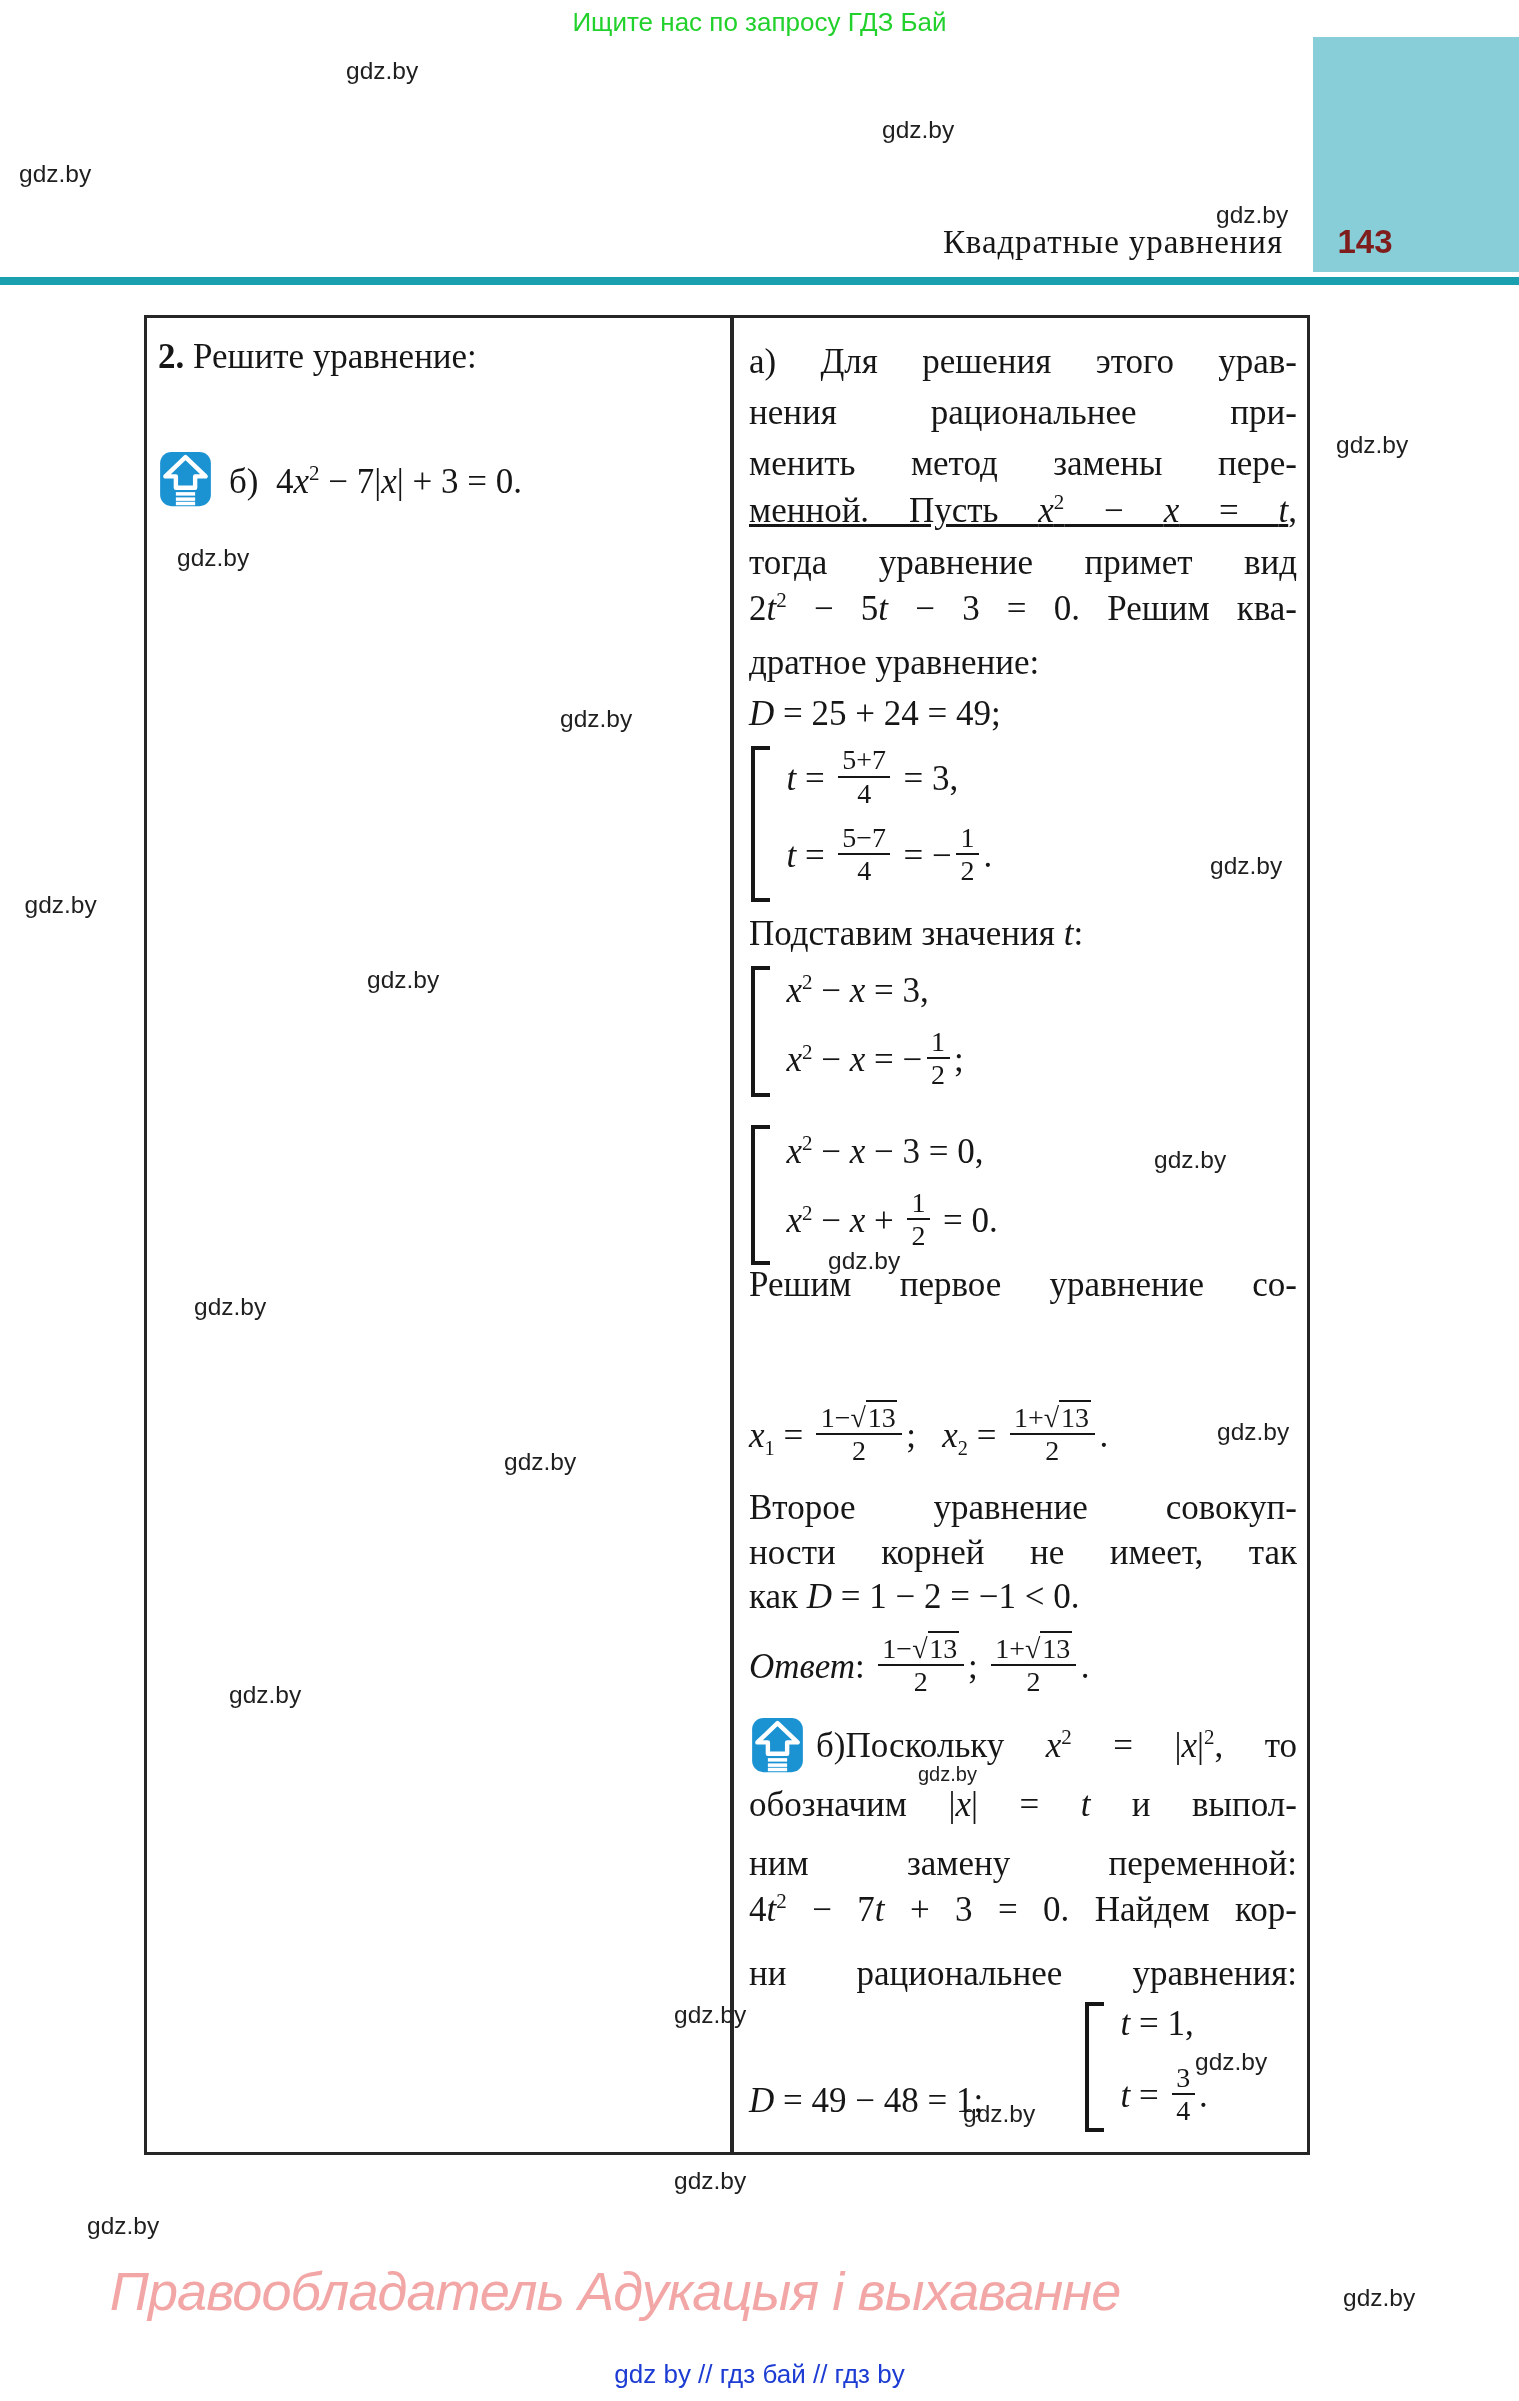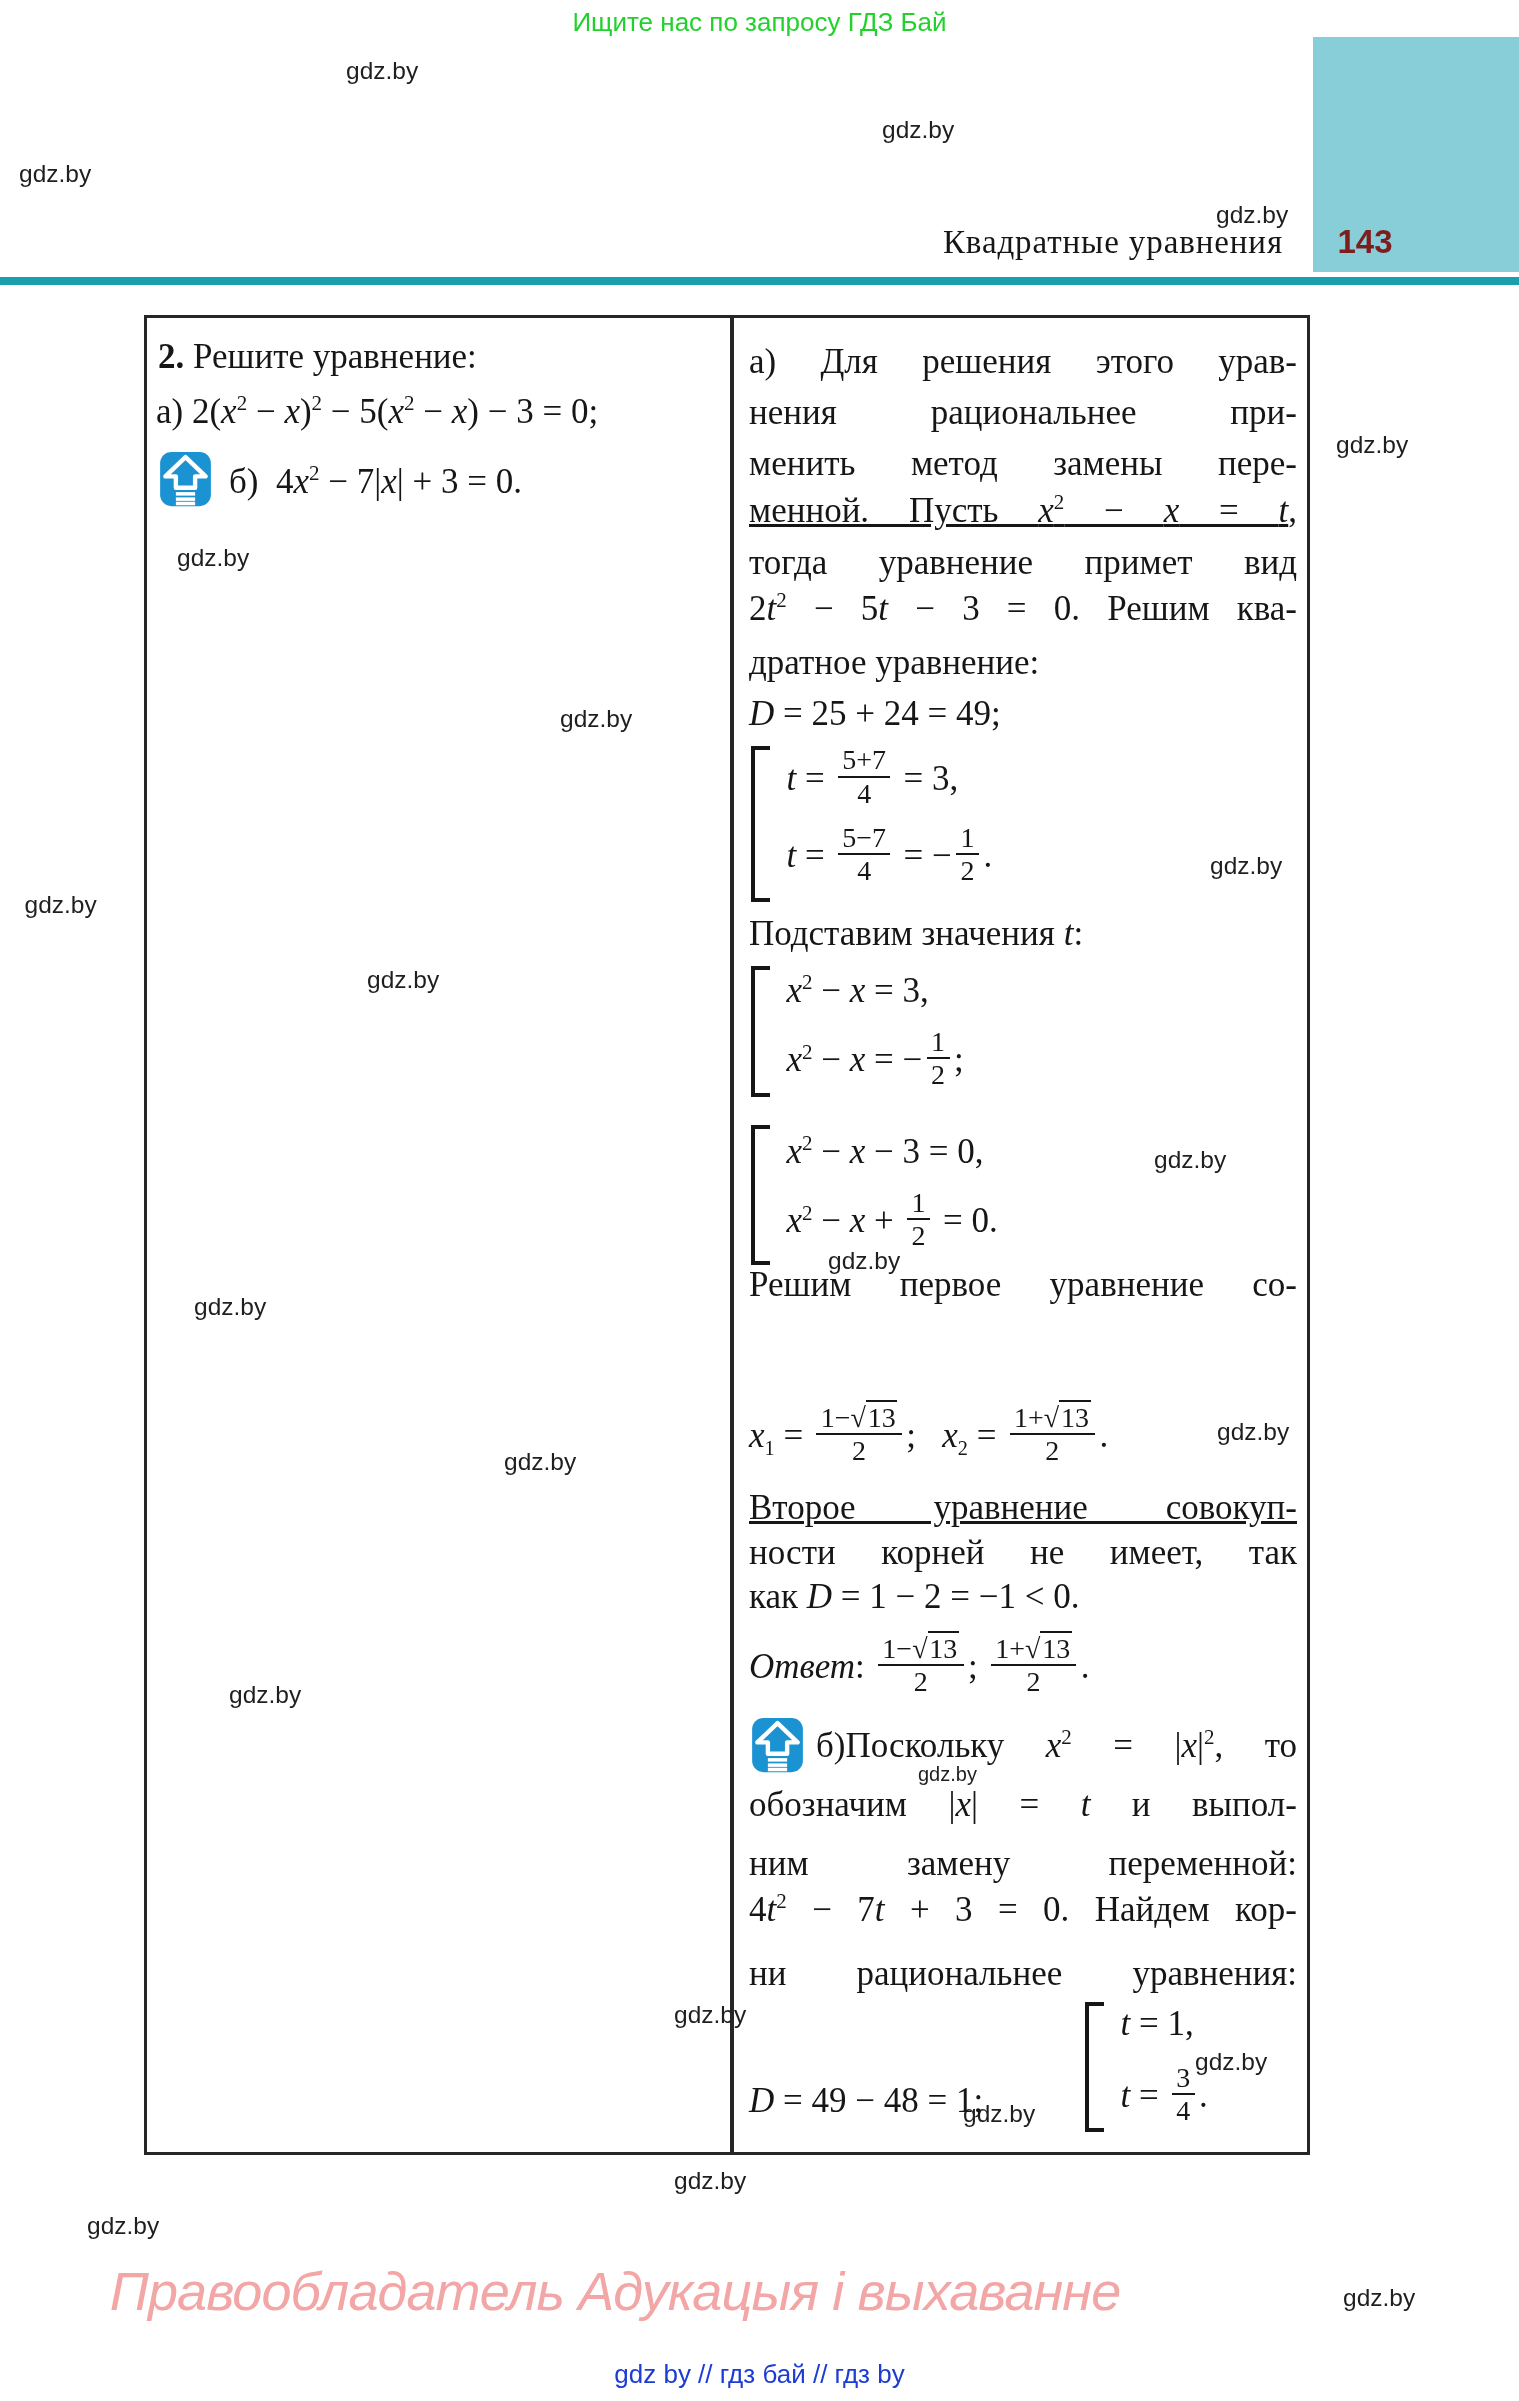--- a/index.html
+++ b/index.html
@@ -82,21 +82,20 @@
   <div class="abs hdr-title">Квадратные уравнения</div>
   <div class="abs badge">
     <span class="badge-num">143</span>
   </div>
   <div class="abs rule"></div>
 
   <div class="abs mainbox"></div>
   <div class="abs coldiv"></div>
 
   <div class="ln" style="left:158px;top:337px;"><b>2.</b> Решите уравнение:</div>
-  <div class="ln" style="left:156px;top:392px;">а) 2(<i>x</i><sup>2</sup> − <i>x</i>)<sup>2</sup> − 5(<i>x</i><sup>2</sup> − <i>x</i>) − 3 = 0;</div>
 
   <div class="dicon" style="left:159px;top:451px;">
     <svg viewBox="0 0 60 64" width="53" height="56">
       <rect x="1" y="1" width="58" height="62" rx="13" fill="#1b93d3"></rect>
       <path d="M30 7 L53 29 H41 V42 H19 V29 H7 Z" fill="none" stroke="#ffffff" stroke-width="5" stroke-linejoin="round"></path>
       <line x1="19" y1="49" x2="41" y2="49" stroke="#ffffff" stroke-width="4"></line>
       <line x1="19" y1="55" x2="41" y2="55" stroke="#ffffff" stroke-width="4"></line>
       <line x1="19" y1="60" x2="41" y2="60" stroke="#ffffff" stroke-width="4"></line>
     </svg>
   </div>
@@ -126,21 +125,21 @@
 
   <div class="cbr" style="left:751px;top:1125px;height:140px;width:455px;">
     <div class="crow" style="top:7px;"><i>x</i><sup>2</sup> − <i>x</i> − 3 = 0,</div>
     <div class="crow" style="top:67px;"><i>x</i><sup>2</sup> − <i>x</i> + <span class="fr"><span class="nu">1</span><span class="de">2</span></span> = 0.</div>
   </div>
 
   <div class="ln jl" style="left:749px;top:1265px;">Решим первое уравнение со-</div>
 
   <div class="ln" style="left:749px;top:1407px;"><i>x</i><sub>1</sub> = <span class="fr"><span class="nu">1−√<span class="rd">13</span></span><span class="de">2</span></span>;&nbsp;&nbsp; <i>x</i><sub>2</sub> = <span class="fr"><span class="nu">1+√<span class="rd">13</span></span><span class="de">2</span></span>.</div>
 
-  <div class="ln jl" style="left:749px;top:1488px;text-decoration:underline;">Второе уравнение совокуп-</div>
+  <div class="ln jl" style="left:749px;top:1488px;">Второе уравнение совокуп-</div>
   <div class="ln jl" style="left:749px;top:1533px;">ности корней не имеет, так</div>
   <div class="ln" style="left:749px;top:1577px;">как <i>D</i> = 1 − 2 = −1 &lt; 0.</div>
 
   <div class="ln" style="left:749px;top:1638px;"><i>Ответ</i>: <span class="fr"><span class="nu">1−√<span class="rd">13</span></span><span class="de">2</span></span>; <span class="fr"><span class="nu">1+√<span class="rd">13</span></span><span class="de">2</span></span>.</div>
 
   <div class="dicon" style="left:751px;top:1717px;">
     <svg viewBox="0 0 60 64" width="53" height="56">
       <rect x="1" y="1" width="58" height="62" rx="13" fill="#1b93d3"></rect>
       <path d="M30 7 L53 29 H41 V42 H19 V29 H7 Z" fill="none" stroke="#ffffff" stroke-width="5" stroke-linejoin="round"></path>
       <line x1="19" y1="49" x2="41" y2="49" stroke="#ffffff" stroke-width="4"></line>

